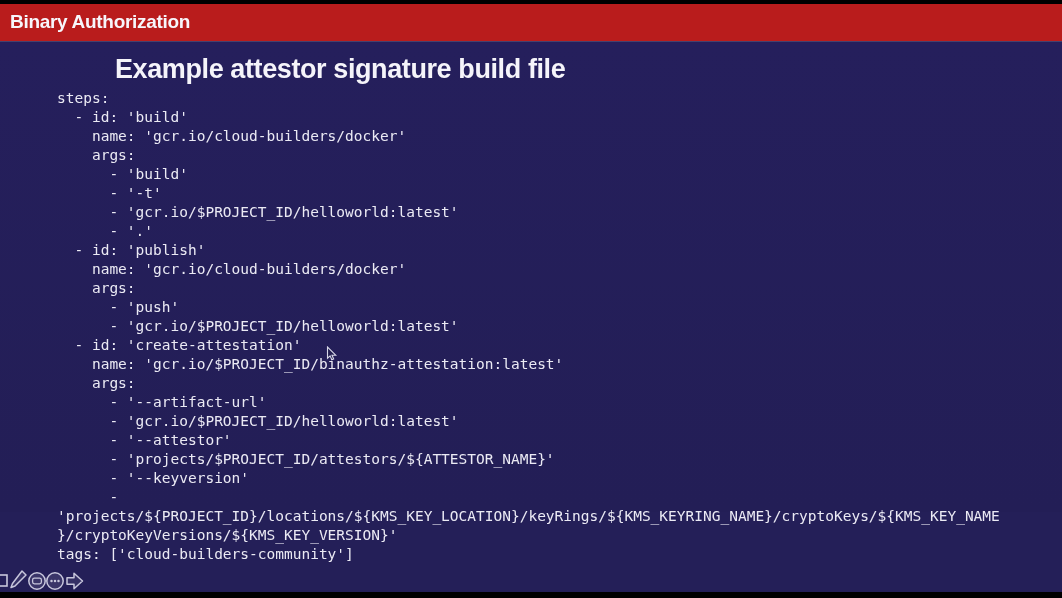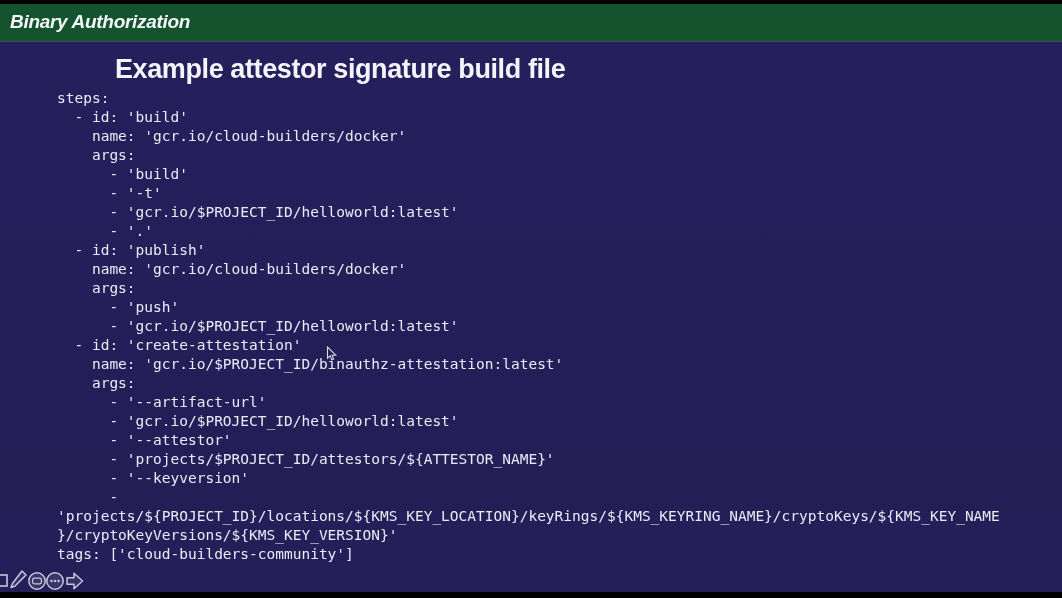--- a/index.html
+++ b/index.html
@@ -24,22 +24,21 @@
   .bottom-black-bar {
     position: absolute;
     bottom: 0; left: 0;
     width: 100%; height: 6px;
     background: #000;
   }
   .header-bar {
     position: absolute;
     top: 4px; left: 0;
     width: 100%; height: 37px;
-    background: #14532d;
-    font-style: italic;
+    background: #b91c1c;
   }
   .header-title {
     position: absolute;
     left: 10px; top: 7px;
     font-size: 19px;
     font-weight: bold;
     letter-spacing: -0.3px;
     color: #f7f6fb;
   }
   .header-divider {

